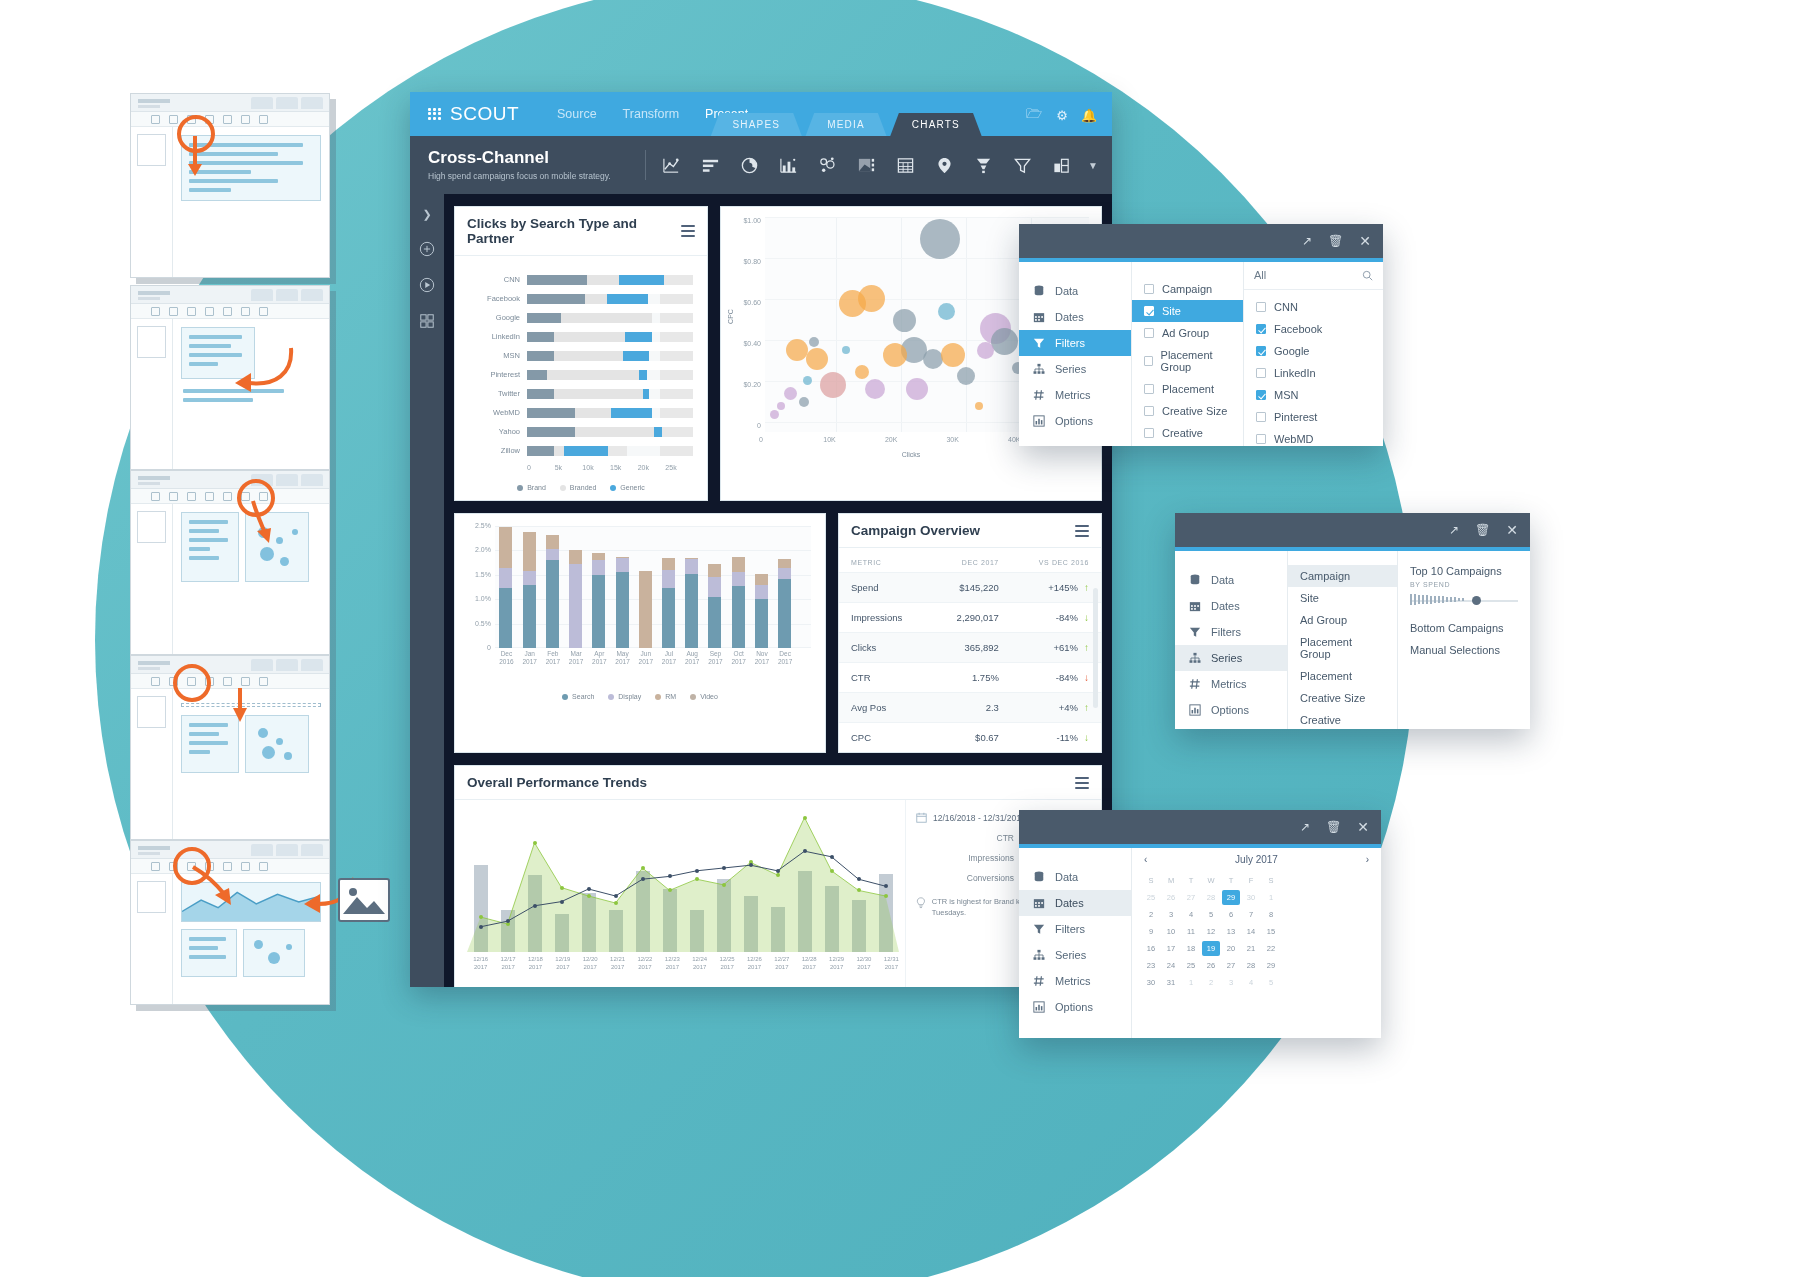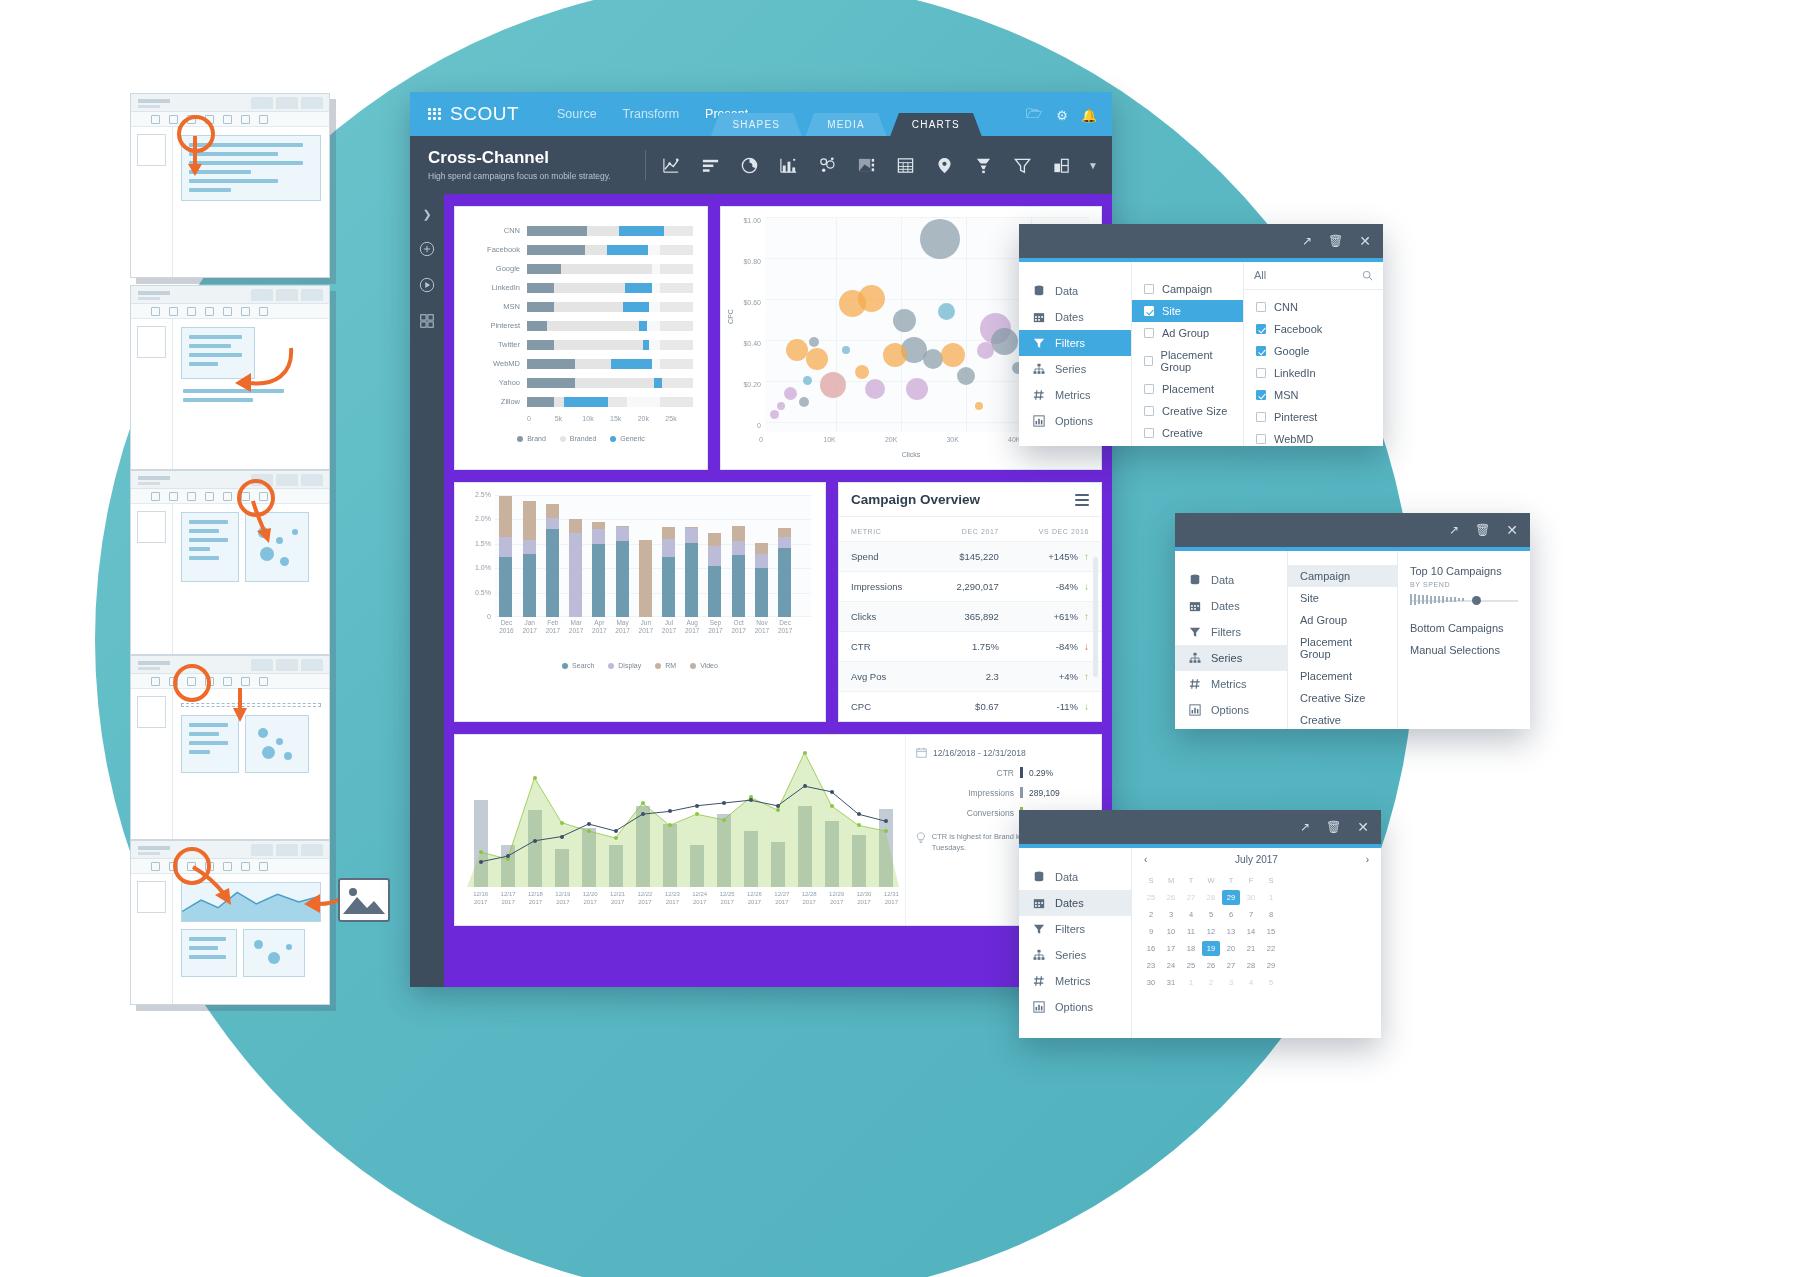--- a/index.html
+++ b/index.html
@@ -60,21 +60,21 @@
   .areabox { border:1px solid #bcd7e4; background:#eaf6fb; position:relative; overflow:hidden;}
   .circ-hl {
     position:absolute; border:4px solid #ee6a2a; border-radius:50%;
     width:38px; height:38px;
   }
   .arrow-orange { position:absolute; }
 
   
   #app {
     position:absolute; left:410px; top:92px; width:702px; height:895px;
-    background:#6d28d9;
+    background:#0f172a;
     box-shadow: 0 10px 28px rgba(20,40,60,.30);
   }
   .topbar {
     height:44px; background:#3fa9e0; display:flex; align-items:center;
     padding-left:18px; position:relative;
   }
   .grid-icon { width:13px; height:13px; display:grid; grid-template-columns:repeat(3,1fr); gap:1.5px;}
   .grid-icon i{ background:#fff; display:block; width:3px;height:3px;border-radius:1px;}
   .brand { color:#fff; font-size:19px; letter-spacing:.5px; margin-left:9px; font-weight:400;}
   .topnav { display:flex; gap:26px; margin-left:38px; }
@@ -590,20 +590,28 @@
             <rect x="2" y="10" width="6" height="6" stroke="#b9c6d1" stroke-width="1.1" fill="none"></rect>
             <rect x="10" y="10" width="6" height="6" stroke="#b9c6d1" stroke-width="1.1" fill="none"></rect>
           </svg>
       </div>
 
       <div class="canvas">
 
         <div class="row2">
 
           <div class="card" style="width:254px;">
+            <div class="card-hd">
+              <h3>Clicks by Search Type and Partner</h3>
+              <div class="burger">
+                  <i></i>
+                  <i></i>
+                  <i></i>
+                </div>
+            </div>
             <div class="hbar-wrap">
               <div id="hbars">
                   <div class="hbar-row">
                     <div class="lbl">CNN</div>
                     <div class="hbar-track">
                       <span class="hbar-stripe" style="left:20%;width:20%;"></span>
                       <span class="hbar-stripe" style="left:60%;width:20%;"></span>
                       <span class="seg" style="left:0%;width:36.4%;background:#8499a8;"></span>
                       <span class="seg" style="left:36.4%;width:19.2%;background:#e4e4e4;"></span>
                       <span class="seg" style="left:55.599999999999994%;width:26.8%;background:#4aa8dd;"></span>
@@ -958,20 +966,28 @@
                       <td class="r">-11%<span class="arrow upg">↓</span></td>
                     </tr>
                   </tbody>
               </table>
               <div class="ovw-scroll"></div>
             </div>
           </div>
         </div>
 
         <div class="card">
+          <div class="card-hd">
+            <h3>Overall Performance Trends</h3>
+            <div class="burger">
+                <i></i>
+                <i></i>
+                <i></i>
+              </div>
+          </div>
           <div class="trend-body">
             <div class="trend-left">
               <div class="trend-plot" id="trend-plot">
                   <div class="bar" style="left:calc(3.125% - 7px);height:86.8px;"></div>
                   <div class="bar" style="left:calc(9.375% - 7px);height:42px;"></div>
                   <div class="bar" style="left:calc(15.625% - 7px);height:77px;"></div>
                   <div class="bar" style="left:calc(21.875% - 7px);height:37.800000000000004px;"></div>
                   <div class="bar" style="left:calc(28.125% - 7px);height:58.8px;"></div>
                   <div class="bar" style="left:calc(34.375% - 7px);height:42px;"></div>
                   <div class="bar" style="left:calc(40.625% - 7px);height:81.19999999999999px;"></div>

